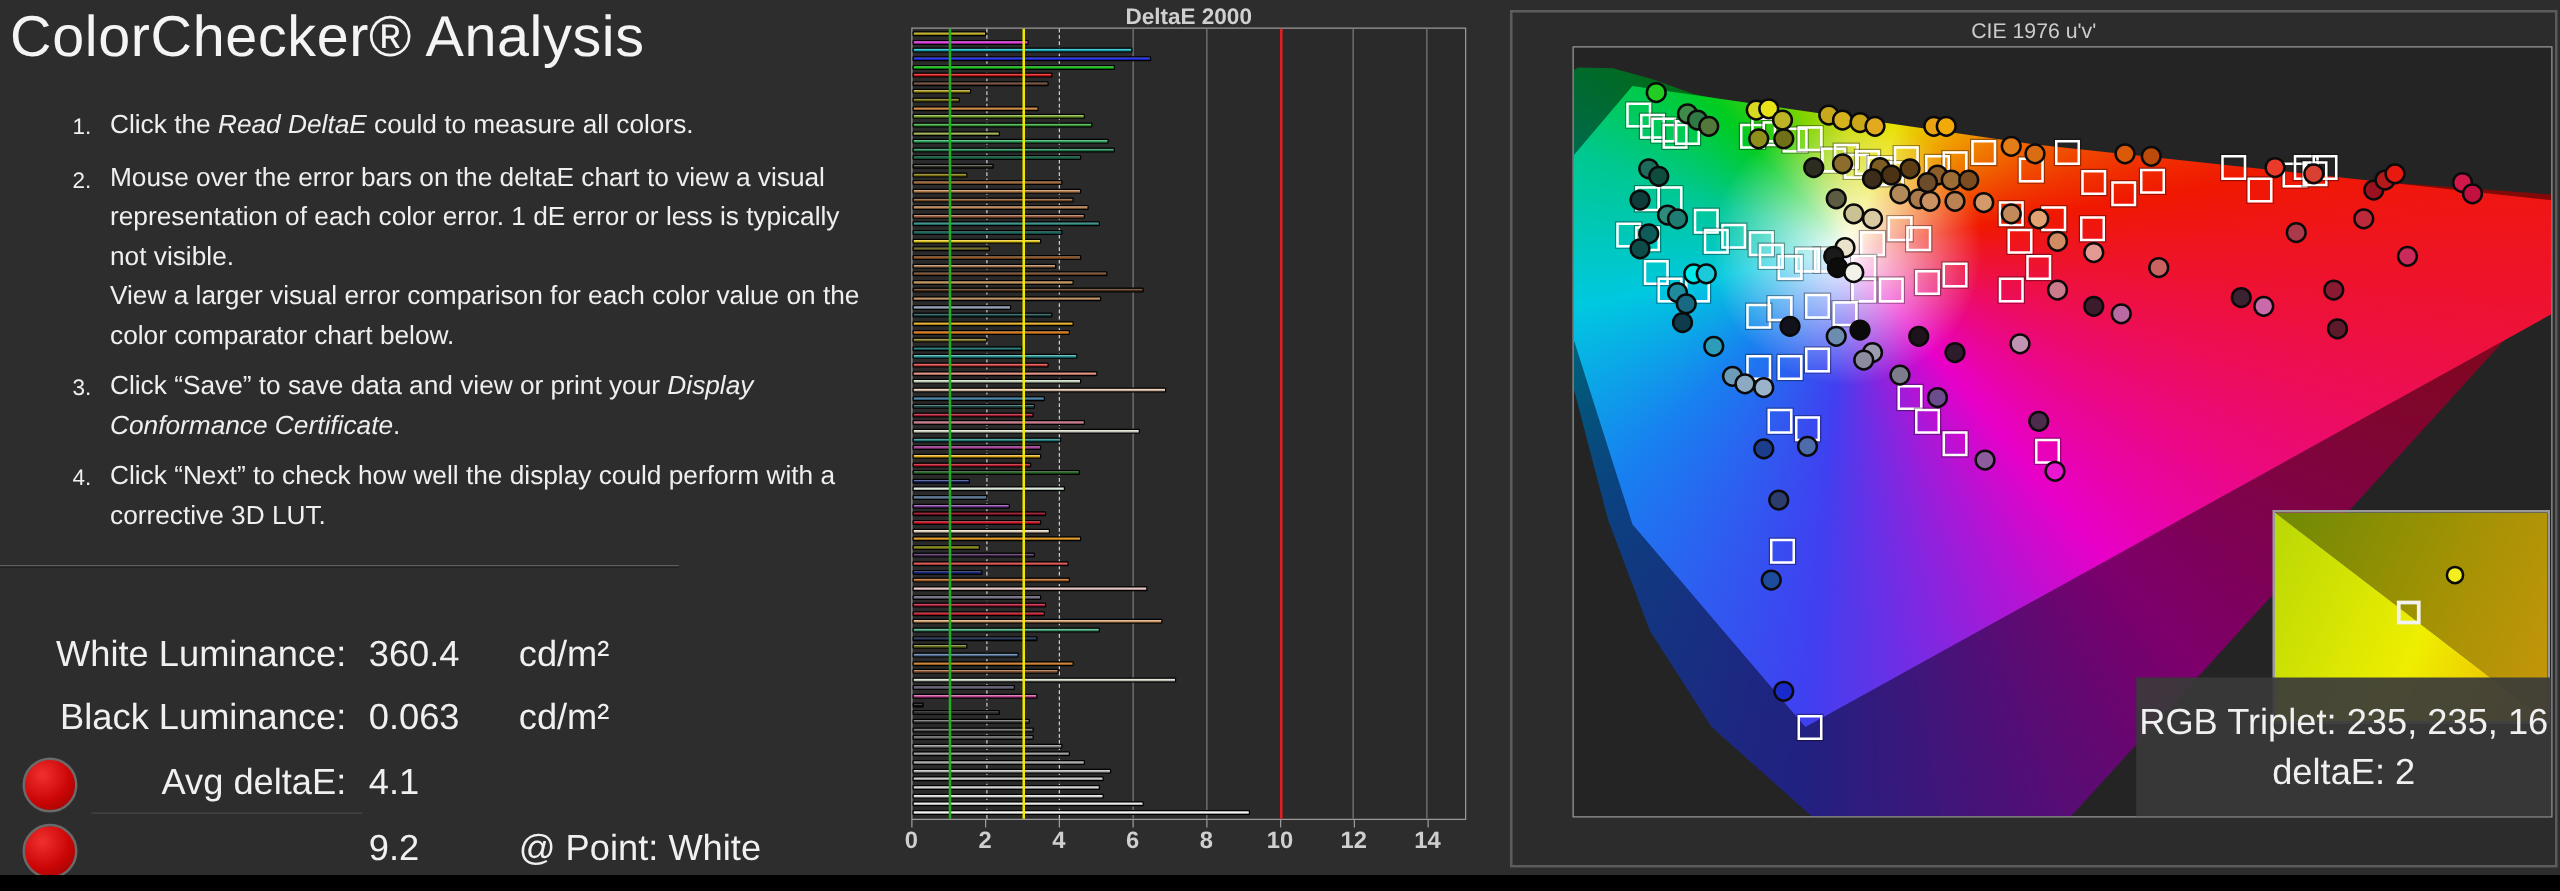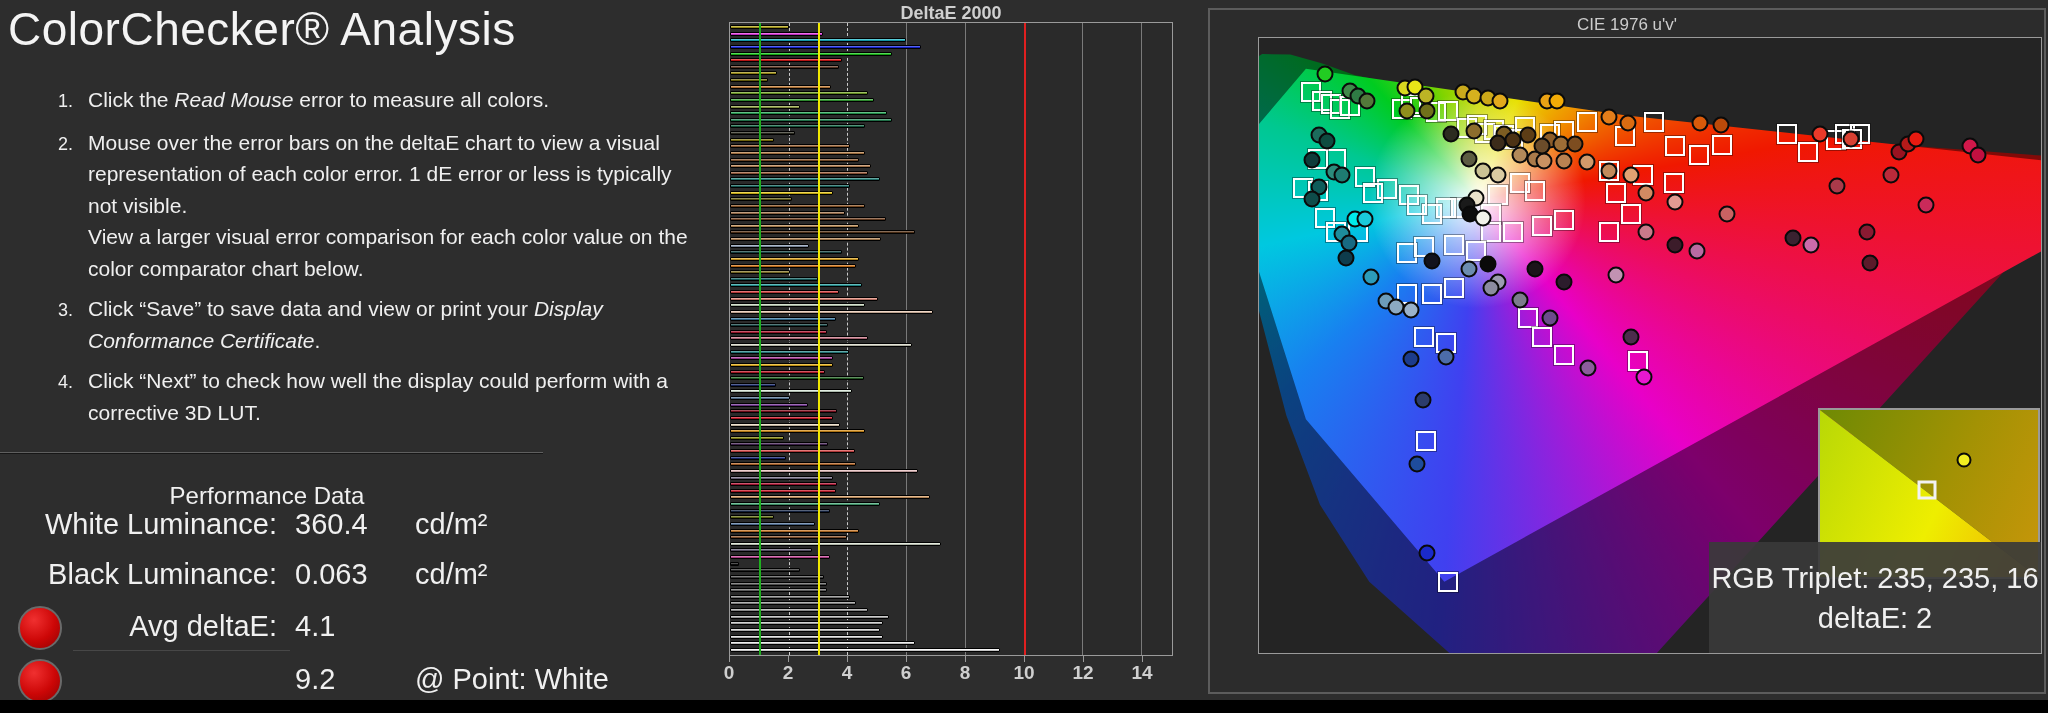--- a/index.html
+++ b/index.html
@@ -88,37 +88,36 @@
   #bottom-strip{position:absolute;left:0;top:700px;width:2048px;height:13px;background:#000;}
 </style>
 </head>
 <body>
 
 <div id="left-panel">
   <div id="main-title">ColorChecker® Analysis</div>
   <div id="instructions">
       <div class="instr-item">
         <div class="instr-num">1.</div>
-        <div class="instr-text"><span>Click the </span><i>Read Mouse</i><span> error to measure all colors.</span></div>
+        <div class="instr-text"><span>Click the </span><i>Read DeltaE</i><span> could to measure all colors.</span></div>
       </div>
       <div class="instr-item">
         <div class="instr-num">2.</div>
         <div class="instr-text"><span>Mouse over the error bars on the deltaE chart to view a visual representation of each color error. 1 dE error or less is typically not visible.</span><br><span>View a larger visual error comparison for each color value on the color comparator chart below.</span></div>
       </div>
       <div class="instr-item">
         <div class="instr-num">3.</div>
         <div class="instr-text"><span>Click “Save” to save data and view or print your </span><i>Display Conformance Certificate</i><span>.</span></div>
       </div>
       <div class="instr-item">
         <div class="instr-num">4.</div>
         <div class="instr-text"><span>Click “Next” to check how well the display could perform with a corrective 3D LUT.</span></div>
       </div>
     </div>
   <div id="divider"></div>
-  <div id="perf-header">Performance Data</div>
   <div id="perf-rows">
       <div class="perf-row" style="top: 508px;">
         <span class="perf-label">White Luminance:</span>
         <span class="perf-value">360.4</span>
         <span class="perf-unit">cd/m²</span>
       </div>
       <div class="perf-row" style="top: 558px;">
         <span class="perf-label">Black Luminance:</span>
         <span class="perf-value">0.063</span>
         <span class="perf-unit">cd/m²</span>

